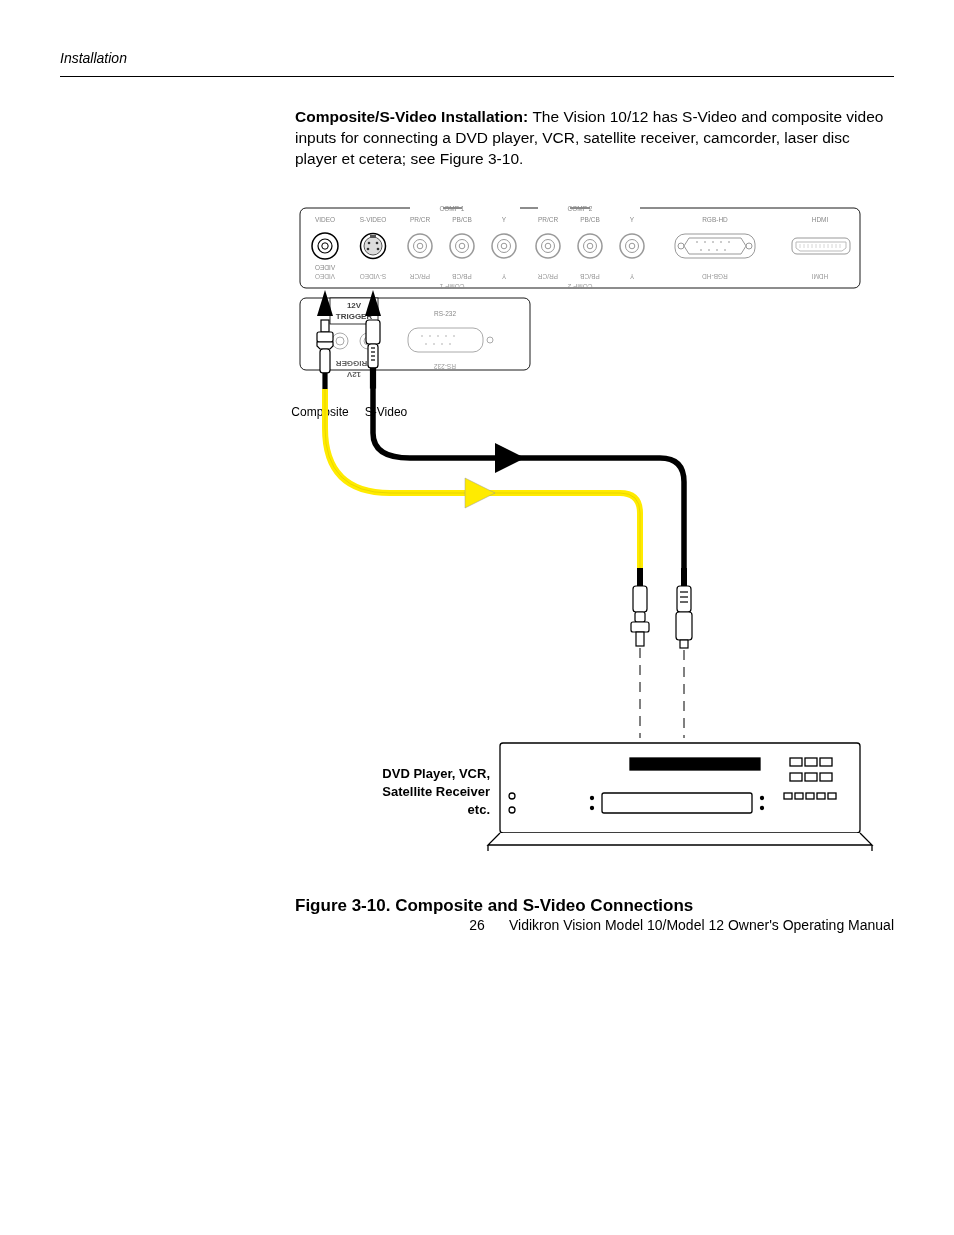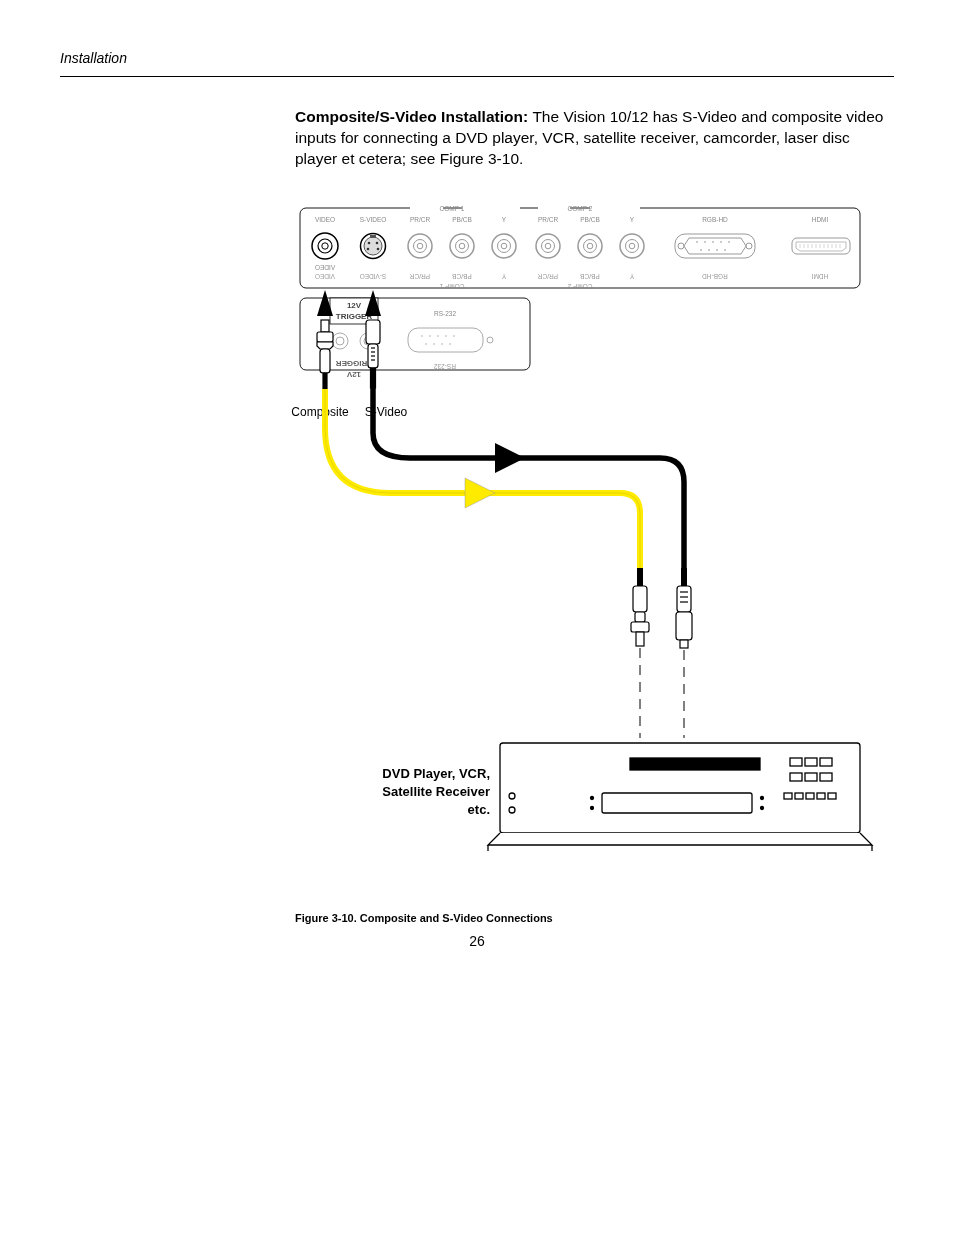--- a/index.html
+++ b/index.html
@@ -2,21 +2,21 @@
 <html><head>
 <meta charset="utf-8">
 <style>
   html,body{margin:0;padding:0;background:#fff;font-family:"Myriad Pro","Segoe UI",Arial,sans-serif;color:#000}
   .page{width:954px;height:976px;position:relative;box-sizing:border-box;padding:50px 60px 12px 60px}
   .header-section{font-style:italic;font-size:14px;margin-bottom:10px}
   .rule{border:none;border-top:1px solid #000;margin:0 0 30px 0}
   .content{margin-left:235px;margin-right:0}
   .body-text{font-size:15.5px;line-height:1.35}
   .body-text b{font-weight:700}
-  .figure-caption{font-weight:700;font-size:11px;margin-top:34px}
+  .figure-caption{font-weight:700;font-size:17px;margin-top:18px}
   .footer{position:absolute;bottom:43px;left:60px;right:60px;font-size:14px;}
   .footer .pn{position:absolute;left:50%;transform:translateX(-50%)}
   .footer .ft{float:right}
   
   .diagram{position:relative;width:590px;height:680px;margin-top:28px;margin-left:-5px}
   .diagram text{font-family:Arial,Helvetica,sans-serif}
   .tiny{font-size:6.5px;fill:#888}
   .tinyb{font-size:8px;fill:#444;font-weight:600}
   .lbl{font-size:12px}
   .dev{font-size:13px;font-weight:700}
@@ -282,14 +282,15 @@
         <text class="dev" x="200" y="598" text-anchor="end">Satellite Receiver</text>
         <text class="dev" x="200" y="616" text-anchor="end">etc.</text>
       </svg>
     </div>
 
     <div class="figure-caption">Figure 3-10. Composite and S-Video Connections</div>
   </div>
 
   <div class="footer">
     <span class="pn">26</span>
+    <span class="ft">Vidikron Vision Model 10/Model 12 Owner's Operating Manual</span>
   </div>
 </div>
 
 </body></html>

